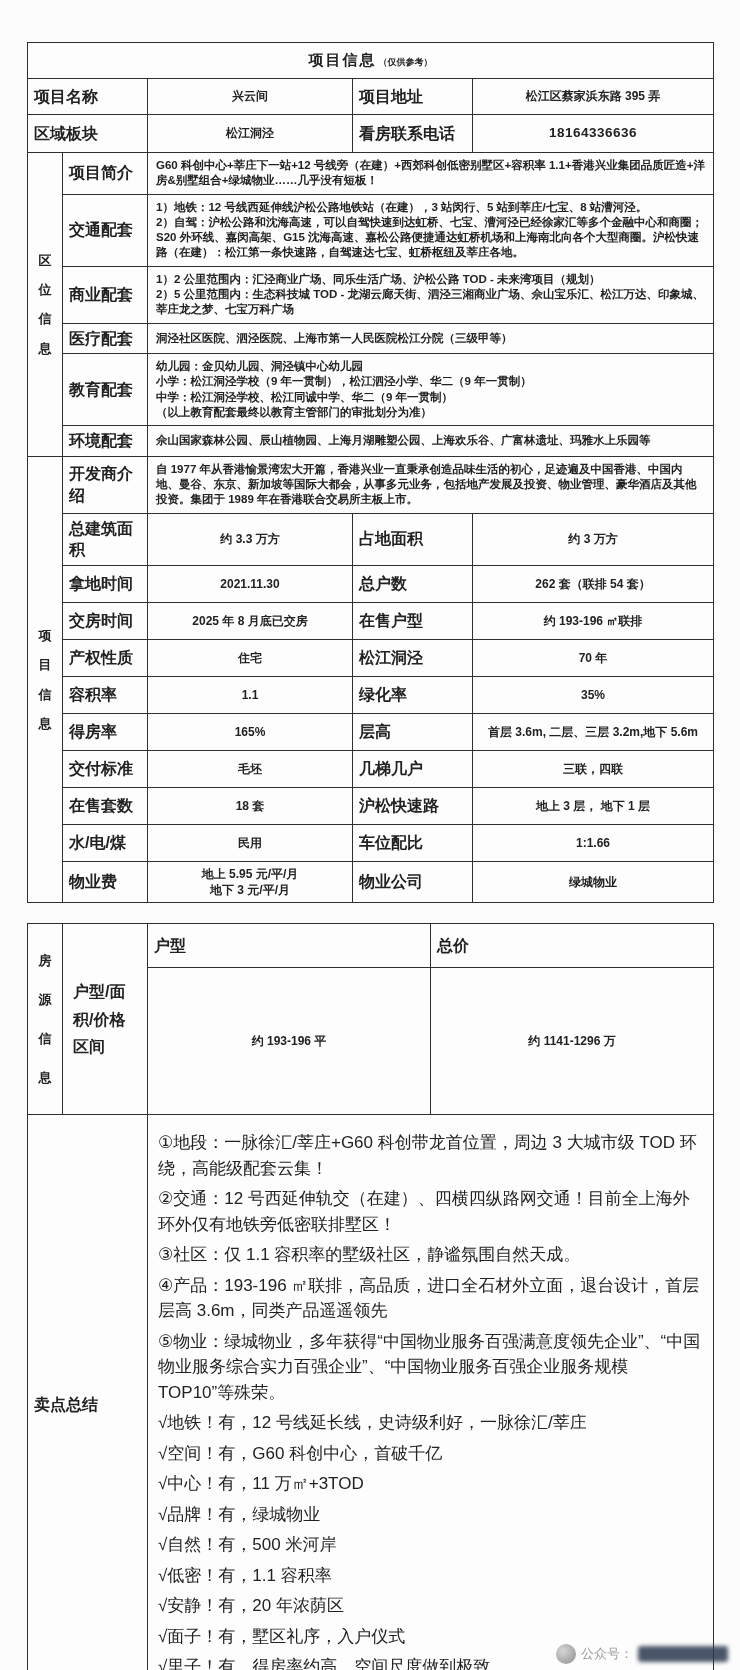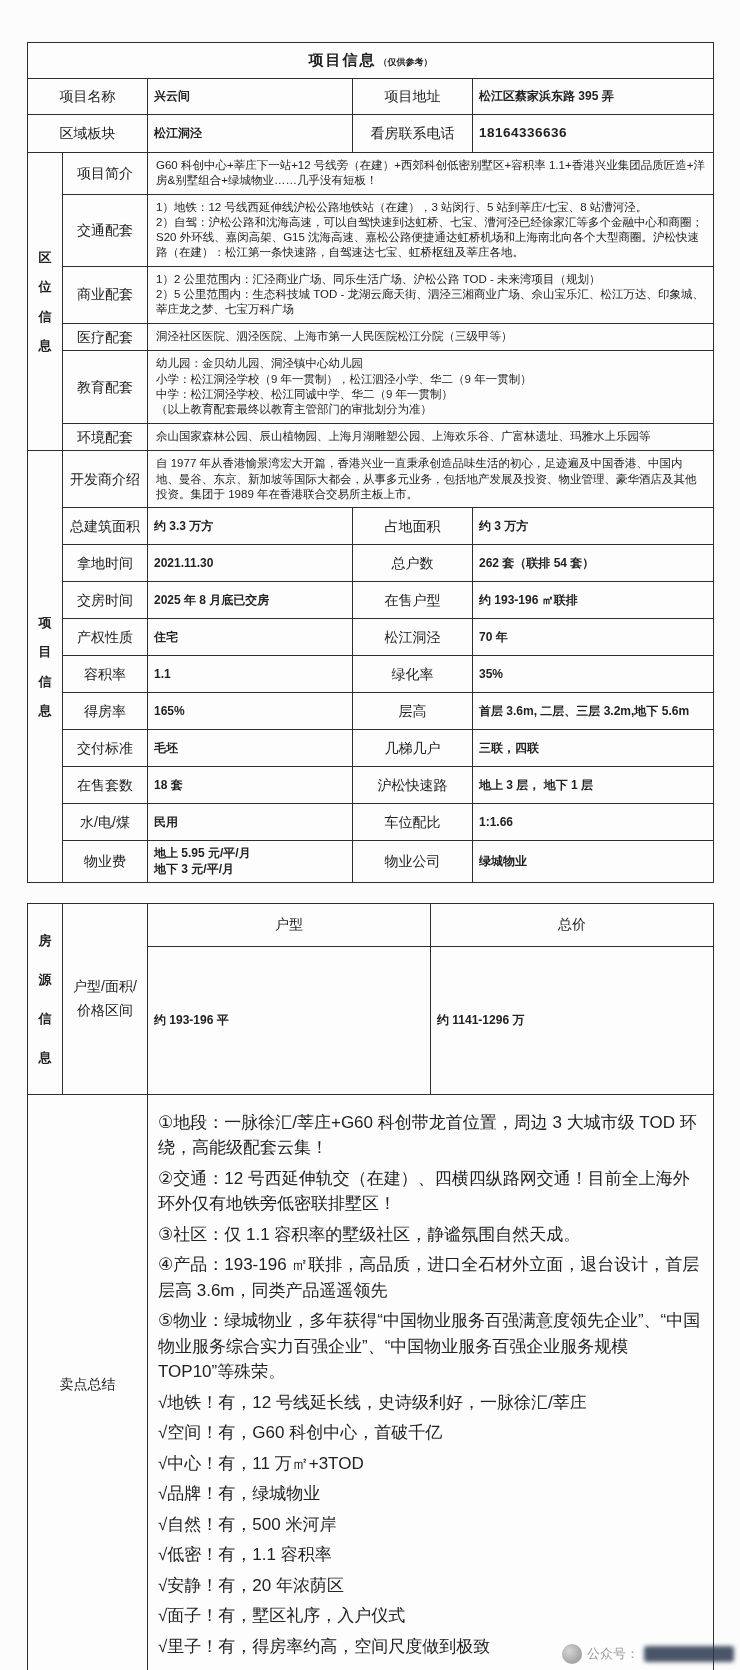--- a/index.html
+++ b/index.html
@@ -9,36 +9,36 @@
     background:#fcfcfc;
     font-family:"Liberation Sans","DejaVu Sans",sans-serif;
     color:#222; position:relative; overflow:hidden;
   }
   .sheet { padding:42px 27px 0 27px; }
   table { border-collapse:collapse; table-layout:fixed; width:686px; }
   td { border:1px solid #2f2f2f; font-size:12px; vertical-align:middle; padding:4px 6px; background:#fdfdfd; }
   .title-cell { text-align:center; height:36px; }
   .title-main { font-size:15px; font-weight:bold; letter-spacing:2px; }
   .title-note { font-size:9px; font-weight:bold; margin-left:2px; }
-  .lbl { font-weight:normal; text-align:center; font-size:14px; line-height:1.35; }
-  .val { font-weight:600; white-space:pre-line; line-height:1.35; }
-  .content { font-size:11.5px; line-height:1.33; text-align:left; white-space:pre-line; padding:5px 8px; font-weight:400; }
+  .lbl { font-weight:bold; font-size:16px; line-height:1.35; }
+  .val { text-align:center; font-weight:600; white-space:pre-line; line-height:1.35; }
+  .content { font-size:11.5px; line-height:1.33; text-align:left; white-space:pre-line; padding:5px 8px; font-weight:700; }
   .vlabel { padding:2px 0; }
   .vlabel-inner { width:14px; margin:15px auto; font-size:13px; font-weight:bold; line-height:2.25; word-break:break-all; text-align:center; }
   .tall { line-height:3.0; }
   .h36 td { height:36px; }
   .h38 td { height:38px; }
   .pair-row td { height:37px; }
   .phone { font-size:13.5px; letter-spacing:.5px; }
   .t2 { margin-top:20px; }
   .t2-vals td { height:122px; }
   .range-cell { word-break:break-all; line-height:1.7; padding:4px 10px; }
   .sp { padding:10px 10px; vertical-align:middle; }
   .sp p { font-size:17px; line-height:1.5; margin:5px 0; text-align:left; font-weight:400; }
-  .wm { position:absolute; right:6px; bottom:6px; text-align:right; }
+  .wm { position:absolute; right:12px; bottom:6px; text-align:right; }
   .wm-line1 { display:flex; align-items:center; justify-content:flex-end; gap:5px; color:#9b9b9b; font-size:13px; }
   .wm-logo { display:inline-block; width:20px; height:20px; border-radius:50%;
              background:radial-gradient(circle at 35% 35%, #d6d6d6, #8d8d8d); }
   .wm-blur { display:inline-block; width:90px; height:16px; border-radius:3px;
              background:#2b3850; filter:blur(2px); opacity:.85; }
   .wm-line2 { margin-top:4px; color:#8f8f8f; font-size:17px; letter-spacing:1px; }
 </style>
 </head>
 <body>
 

